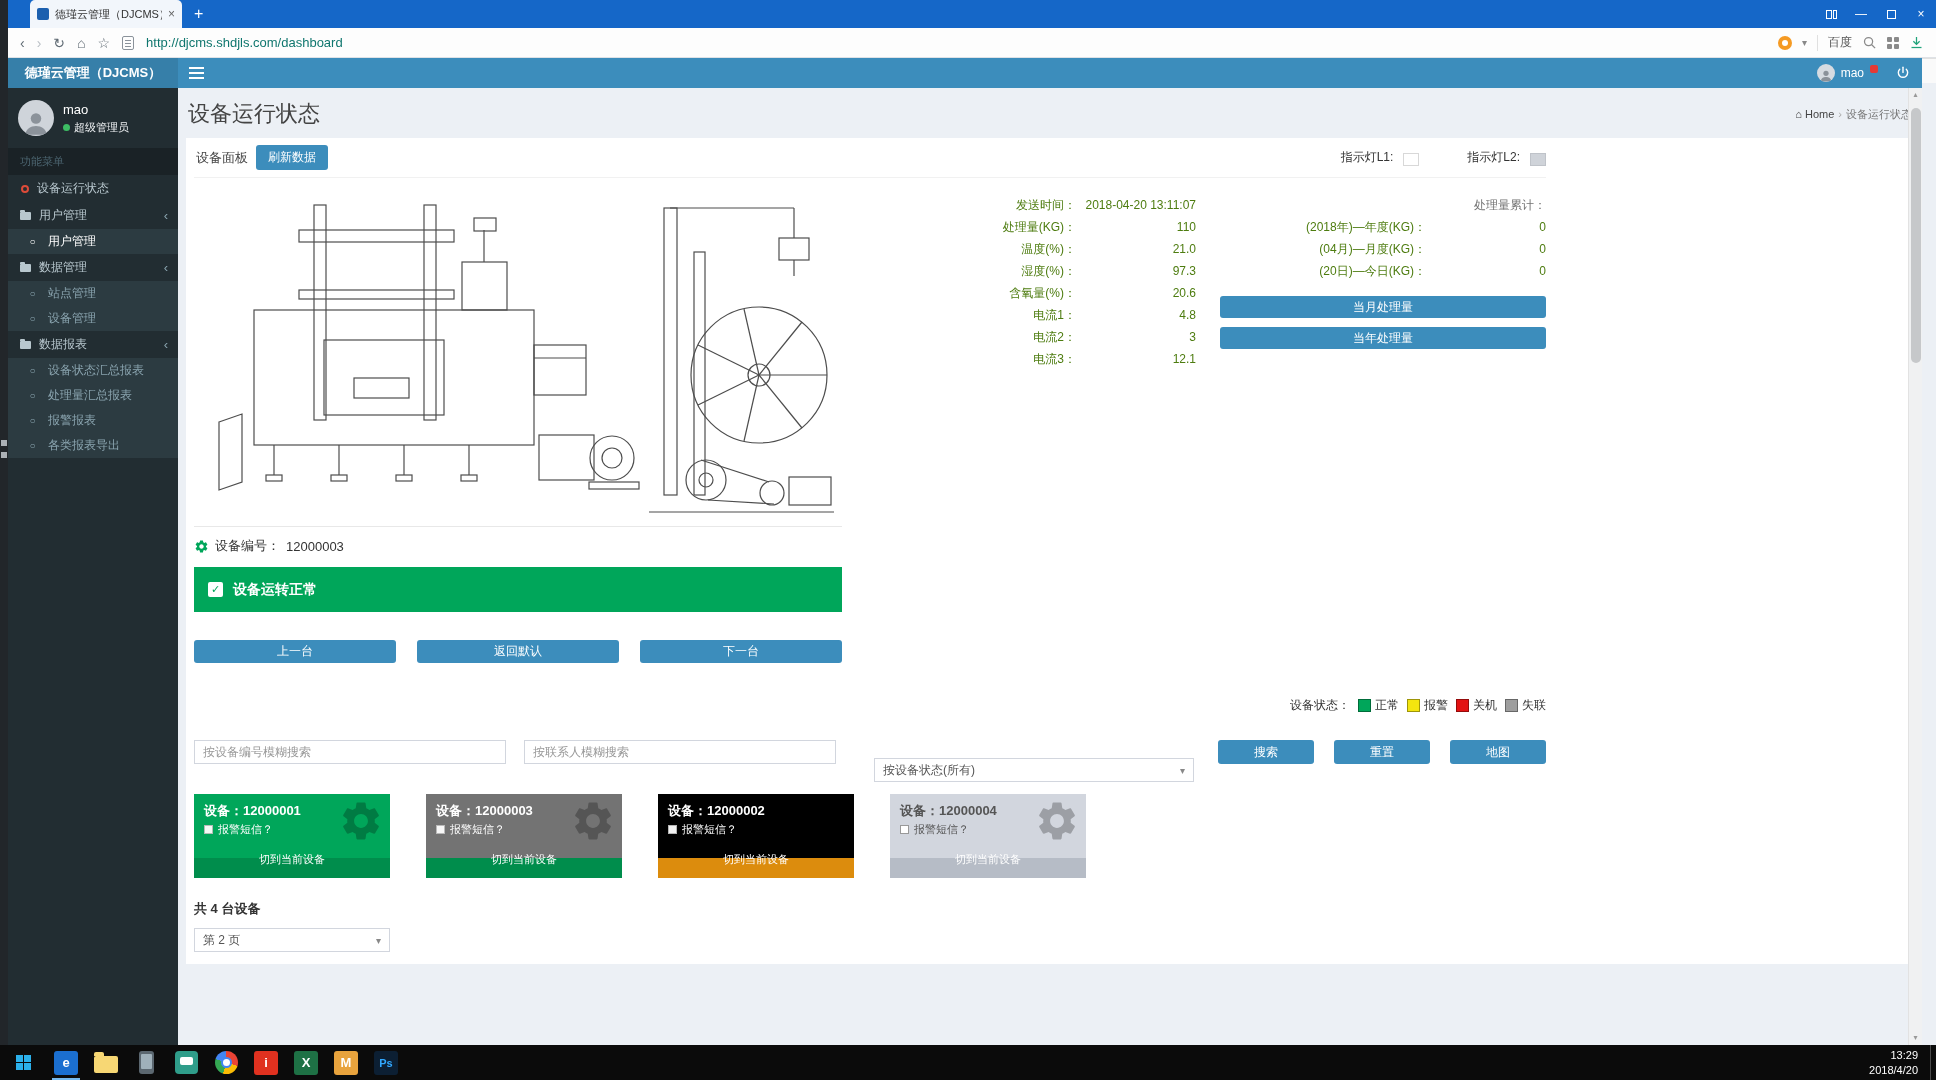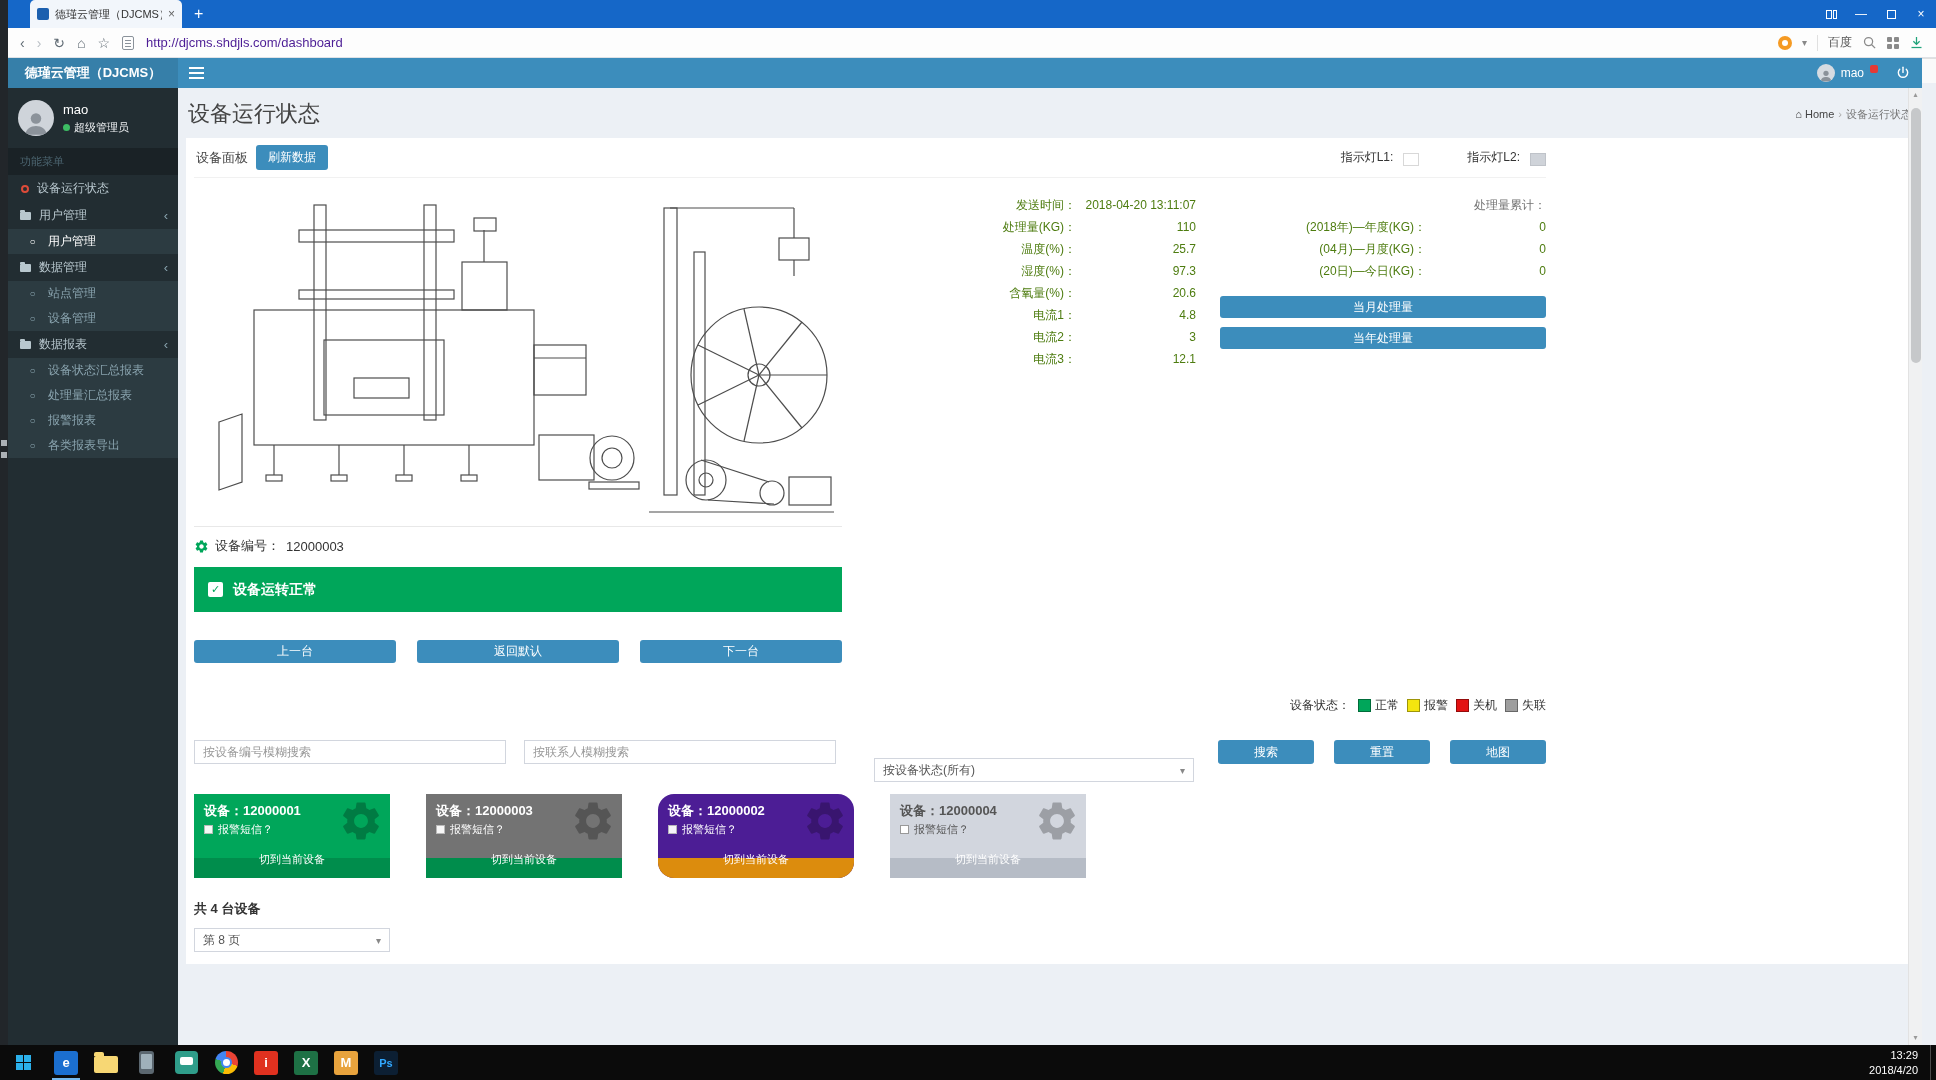--- a/index.html
+++ b/index.html
@@ -24,21 +24,21 @@
   .wc{color:#fff;width:30px;text-align:center;font-size:12px;cursor:pointer;line-height:28px;}
   .wc.split i{display:inline-block;width:6px;height:9px;border:1px solid #fff;vertical-align:middle;}
   .wc.split i:last-child{width:4px;margin-left:1px;}
   .wc.box i{display:inline-block;width:9px;height:9px;border:1px solid #fff;vertical-align:middle;}
 
   .addressbar{height:30px;background:#fdfdfd;border-bottom:1px solid #dfe2e6;display:flex;align-items:center;padding:0 12px;gap:12px;flex:0 0 auto;}
   .nav-ic{color:#5f6a73;font-size:14px;cursor:pointer;line-height:1;}
   .nav-ic.dim{color:#b9bfc5;}
   .reader-ic{width:12px;height:14px;border:1px solid #8a929a;border-radius:2px;position:relative;cursor:pointer;}
   .reader-ic::after{content:"";position:absolute;left:2px;right:2px;top:3px;height:1px;background:#8a929a;box-shadow:0 3px 0 #8a929a,0 6px 0 #8a929a;}
-  .url{flex:1;font-size:13px;color:#4c1d95;white-space:nowrap;overflow:hidden;cursor:text;}
+  .url{flex:1;font-size:13px;color:#0f766e;white-space:nowrap;overflow:hidden;cursor:text;}
   .ab-right{display:flex;align-items:center;gap:10px;}
   .ext-ic{width:14px;height:14px;border-radius:50%;background:#f59a23;position:relative;cursor:pointer;}
   .ext-ic::after{content:"";position:absolute;inset:4px;border-radius:50%;background:#fff;}
   .caret{color:#888;font-size:10px;cursor:pointer;}
   .vsep{width:1px;height:16px;background:#e0e0e0;}
   .se-label{color:#555;font-size:12px;cursor:pointer;}
   .icon-svg{display:block;cursor:pointer;}
   .grid-ic{display:grid;grid-template-columns:5px 5px;grid-template-rows:5px 5px;gap:2px;cursor:pointer;}
   .grid-ic i{background:#8a8a8a;border-radius:1px;}
 
@@ -433,21 +433,21 @@
               <div class="t-row">
                   <span class="t-label">发送时间：</span>
                   <span class="t-value">2018-04-20 13:11:07</span>
                 </div>
               <div class="t-row">
                   <span class="t-label">处理量(KG)：</span>
                   <span class="t-value">110</span>
                 </div>
               <div class="t-row">
                   <span class="t-label">温度(%)：</span>
-                  <span class="t-value">25.7</span>
+                  <span class="t-value">21.0</span>
                 </div>
               <div class="t-row">
                   <span class="t-label">湿度(%)：</span>
                   <span class="t-value">97.3</span>
                 </div>
               <div class="t-row">
                   <span class="t-label">含氧量(%)：</span>
                   <span class="t-value">20.6</span>
                 </div>
               <div class="t-row">
@@ -542,21 +542,21 @@
                   </div>
                 <svg class="card-gear" width="46" height="46" viewBox="0 0 24 24" fill="#000">
                     <path d="M19.14 12.94c.04-.3.06-.61.06-.94 0-.32-.02-.64-.07-.94l2.03-1.58c.18-.14.23-.41.12-.61l-1.92-3.32c-.12-.22-.37-.29-.59-.22l-2.39.96c-.5-.38-1.03-.7-1.62-.94l-.36-2.54c-.04-.24-.24-.41-.48-.41h-3.84c-.24 0-.43.17-.47.41l-.36 2.54c-.59.24-1.13.57-1.62.94l-2.39-.96c-.22-.08-.47 0-.59.22L2.74 8.87c-.12.21-.08.47.12.61l2.03 1.58c-.05.3-.09.63-.09.94s.02.64.07.94l-2.03 1.58c-.18.14-.23.41-.12.61l1.92 3.32c.12.22.37.29.59.22l2.39-.96c.5.38 1.03.7 1.62.94l.36 2.54c.05.24.24.41.48.41h3.84c.24 0 .44-.17.47-.41l.36-2.54c.59-.24 1.13-.56 1.62-.94l2.39.96c.22.08.47 0 .59-.22l1.92-3.32c.12-.22.07-.47-.12-.61l-2.01-1.58zM12 15.6c-1.98 0-3.6-1.62-3.6-3.6s1.62-3.6 3.6-3.6 3.6 1.62 3.6 3.6-1.62 3.6-3.6 3.6z"></path>
                   </svg>
                 <div class="card-footer" style="background-color: rgb(0, 141, 76);">
                     <span>切到当前设备</span>
                     <span>→</span>
                   </div>
               </div>
 
-              <div class="card" style="background-color: #4c1d95; border-radius: 16px;">
+              <div class="card" style="background-color: #000000;">
                 <div class="card-title">设备：12000002</div>
                 <div class="card-sms">
                     <span class="cb"></span>
                     <span>报警短信？</span>
                   </div>
                 <svg class="card-gear" width="46" height="46" viewBox="0 0 24 24" fill="#000">
                     <path d="M19.14 12.94c.04-.3.06-.61.06-.94 0-.32-.02-.64-.07-.94l2.03-1.58c.18-.14.23-.41.12-.61l-1.92-3.32c-.12-.22-.37-.29-.59-.22l-2.39.96c-.5-.38-1.03-.7-1.62-.94l-.36-2.54c-.04-.24-.24-.41-.48-.41h-3.84c-.24 0-.43.17-.47.41l-.36 2.54c-.59.24-1.13.57-1.62.94l-2.39-.96c-.22-.08-.47 0-.59.22L2.74 8.87c-.12.21-.08.47.12.61l2.03 1.58c-.05.3-.09.63-.09.94s.02.64.07.94l-2.03 1.58c-.18.14-.23.41-.12.61l1.92 3.32c.12.22.37.29.59.22l2.39-.96c.5.38 1.03.7 1.62.94l.36 2.54c.05.24.24.41.48.41h3.84c.24 0 .44-.17.47-.41l.36-2.54c.59-.24 1.13-.56 1.62-.94l2.39.96c.22.08.47 0 .59-.22l1.92-3.32c.12-.22.07-.47-.12-.61l-2.01-1.58zM12 15.6c-1.98 0-3.6-1.62-3.6-3.6s1.62-3.6 3.6-3.6 3.6 1.62 3.6 3.6-1.62 3.6-3.6 3.6z"></path>
                   </svg>
                 <div class="card-footer" style="background-color: rgb(220, 140, 13);">
                     <span>切到当前设备</span>
@@ -576,21 +576,21 @@
                 <div class="card-footer" style="background-color: rgb(182, 188, 198);">
                     <span>切到当前设备</span>
                     <span>→</span>
                   </div>
               </div>
             </div>
 
             <div class="count">共 4 台设备</div>
 
             <div class="select sel-page">
-              <span>第 8 页</span>
+              <span>第 2 页</span>
               <span class="sel-caret">▾</span>
             </div>
           </div>
         </div>
       </main>
 
       <div class="page-scrollbar">
         <span class="sb-arrow">▴</span>
         <div class="sb-thumb"></div>
         <div class="sb-spacer"></div>

